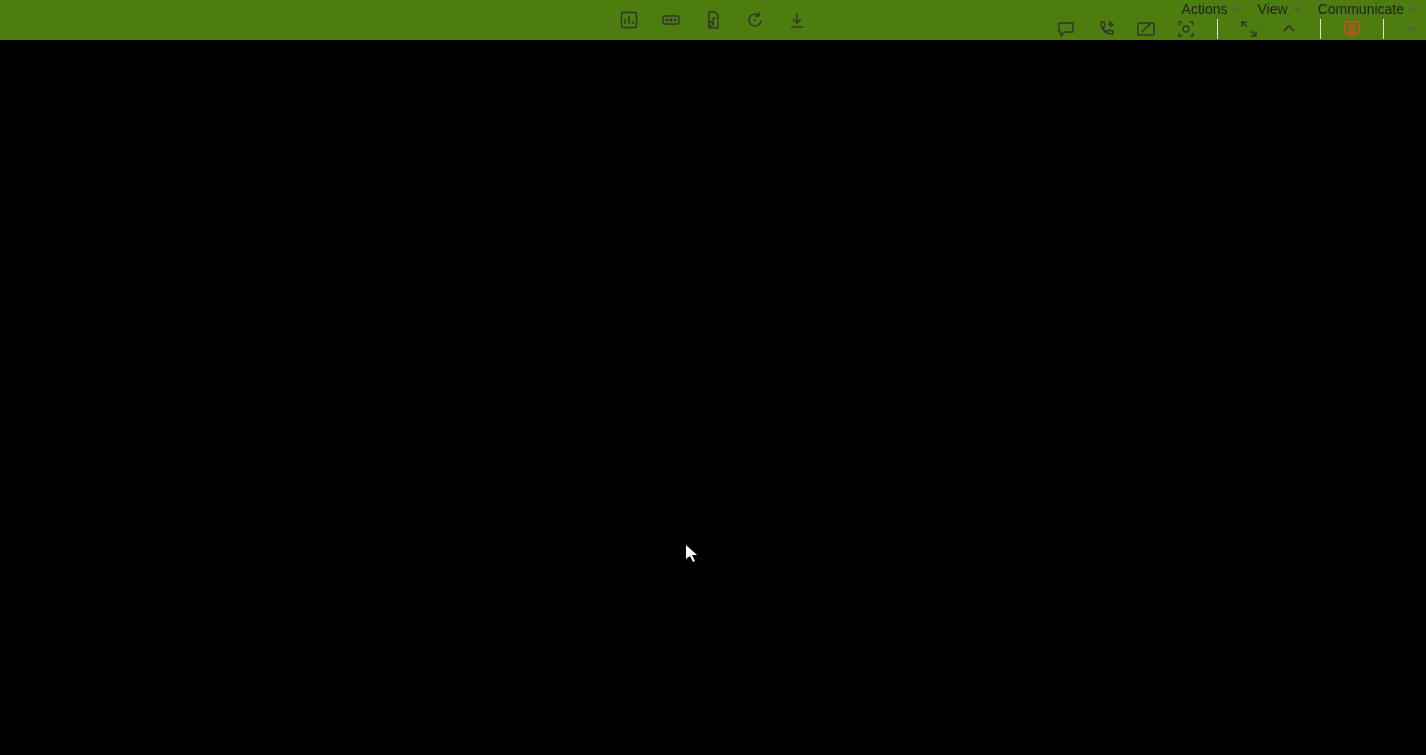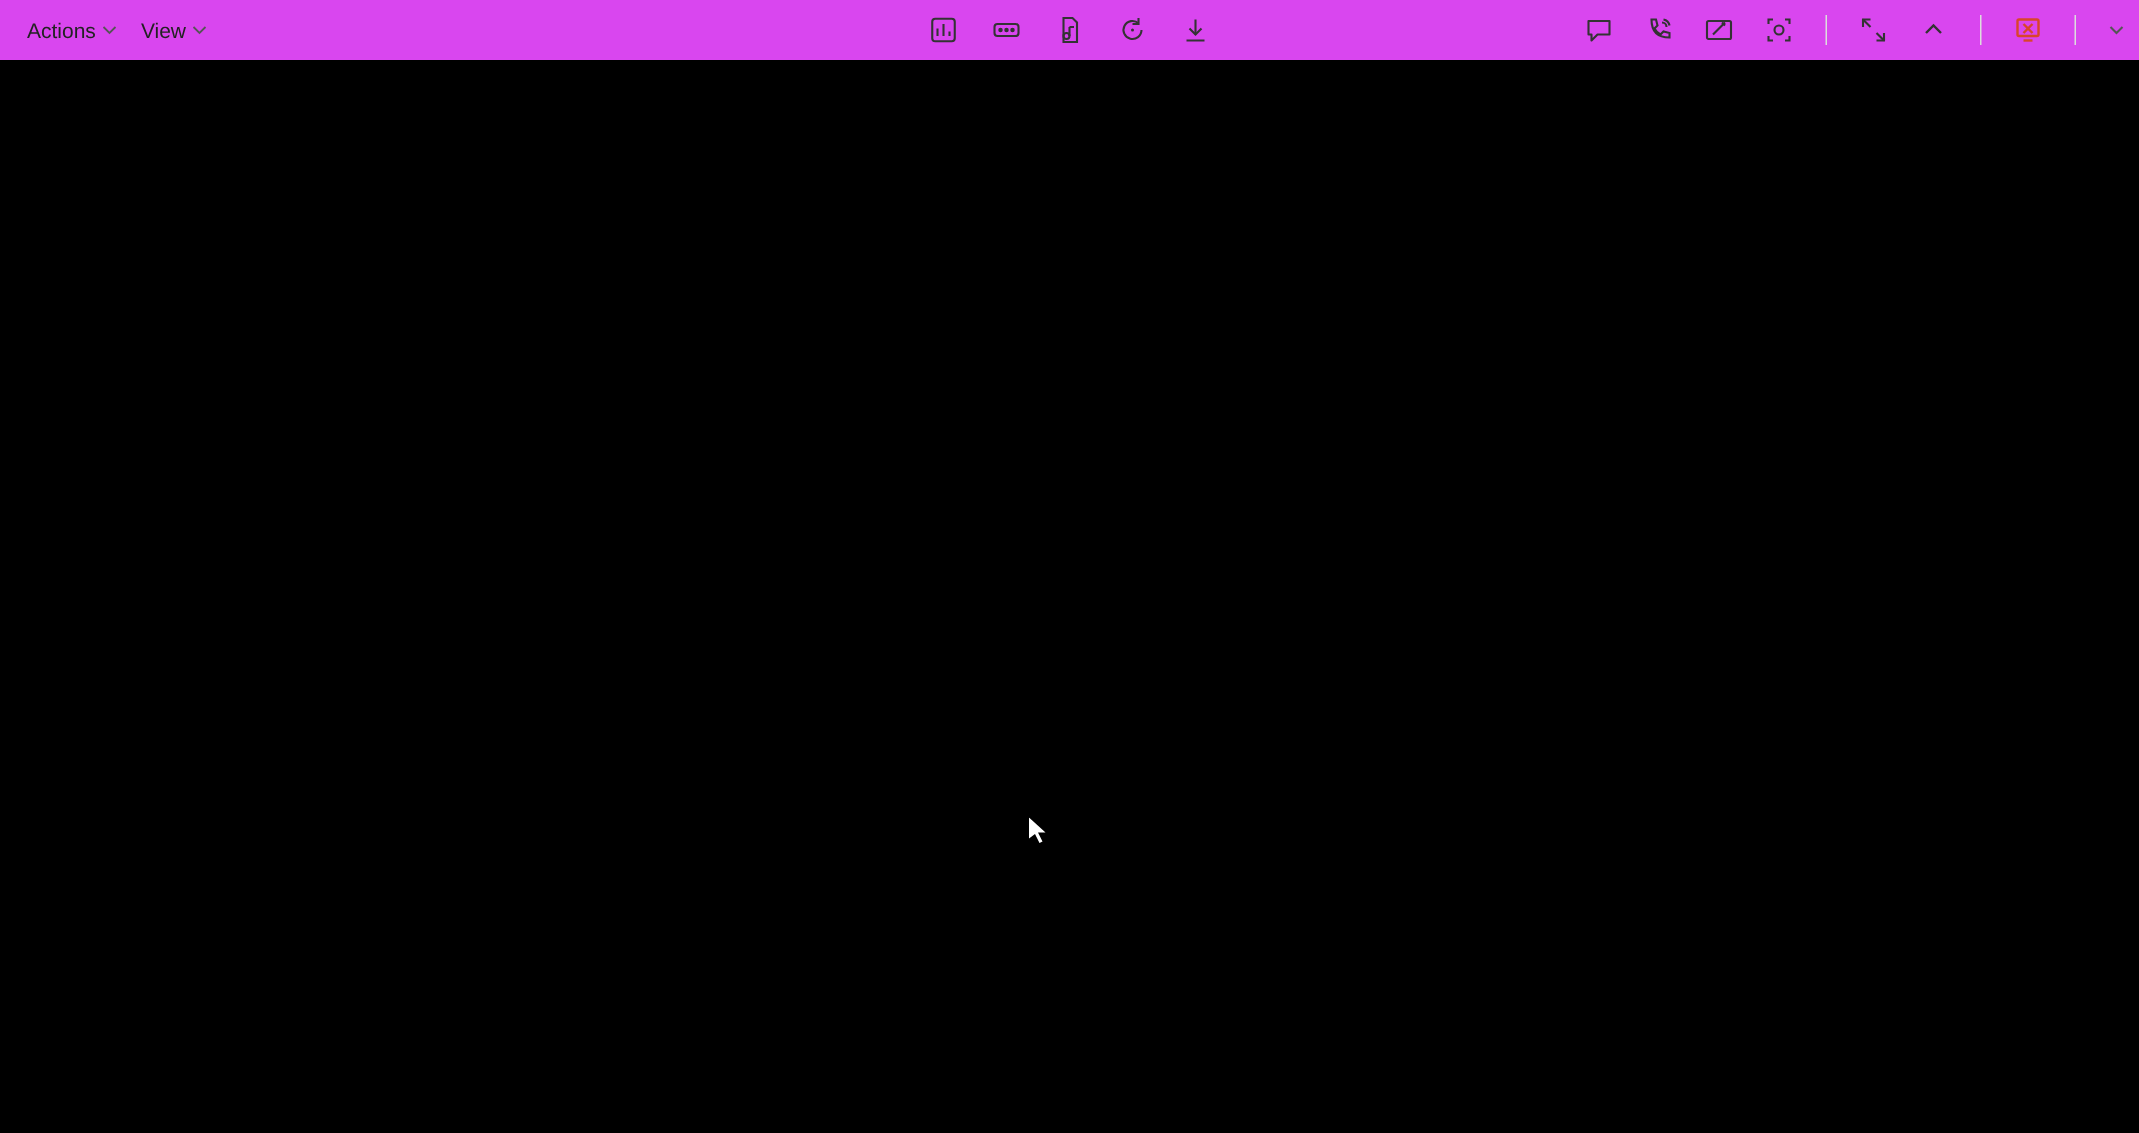--- a/index.html
+++ b/index.html
@@ -9,25 +9,26 @@
     width: 1426px;
     height: 755px;
     font-family: "Segoe UI", Arial, sans-serif;
     overflow: hidden;
     background: #000;
   }
   .toolbar {
     position: absolute;
     top: 0; left: 0; right: 0;
     height: 40px;
-    background: #d946ef;
-    display: flex;
-    align-items: center;
+    background: #4d7c0f;
+    display: flex;
+    align-items: flex-end;
     color: #222;
     font-size: 14px;
+    flex-direction: column;
   }
   .menu-group {
     display: flex;
     align-items: center;
     height: 100%;
     padding-left: 10px;
   }
   .menu-item {
     display: flex;
     align-items: center;
@@ -105,20 +106,28 @@
       </span>
     </div>
     <div class="menu-item">
       <span>View</span>
       <span class="chevron">
         <svg width="10" height="10" viewBox="0 0 10 10">
             <path d="M1 3 L5 7 L9 3" fill="none" stroke="#555" stroke-width="1.2"></path>
           </svg>
       </span>
     </div>
+    <div class="menu-item">
+      <span>Communicate</span>
+      <span class="chevron">
+        <svg width="10" height="10" viewBox="0 0 10 10">
+            <path d="M1 3 L5 7 L9 3" fill="none" stroke="#555" stroke-width="1.2"></path>
+          </svg>
+      </span>
+    </div>
   </div>
 
   <div class="center-icons">
     <div class="icon-btn">
       <span>
         <svg width="20" height="20" viewBox="0 0 20 20" fill="none" stroke="#333" stroke-width="1.4">
           <rect x="2.5" y="2.5" width="15" height="15" rx="2"></rect>
           <line x1="6" y1="14" x2="6" y2="9"></line>
           <line x1="10" y1="14" x2="10" y2="6"></line>
           <line x1="14" y1="14" x2="14" y2="11"></line>

